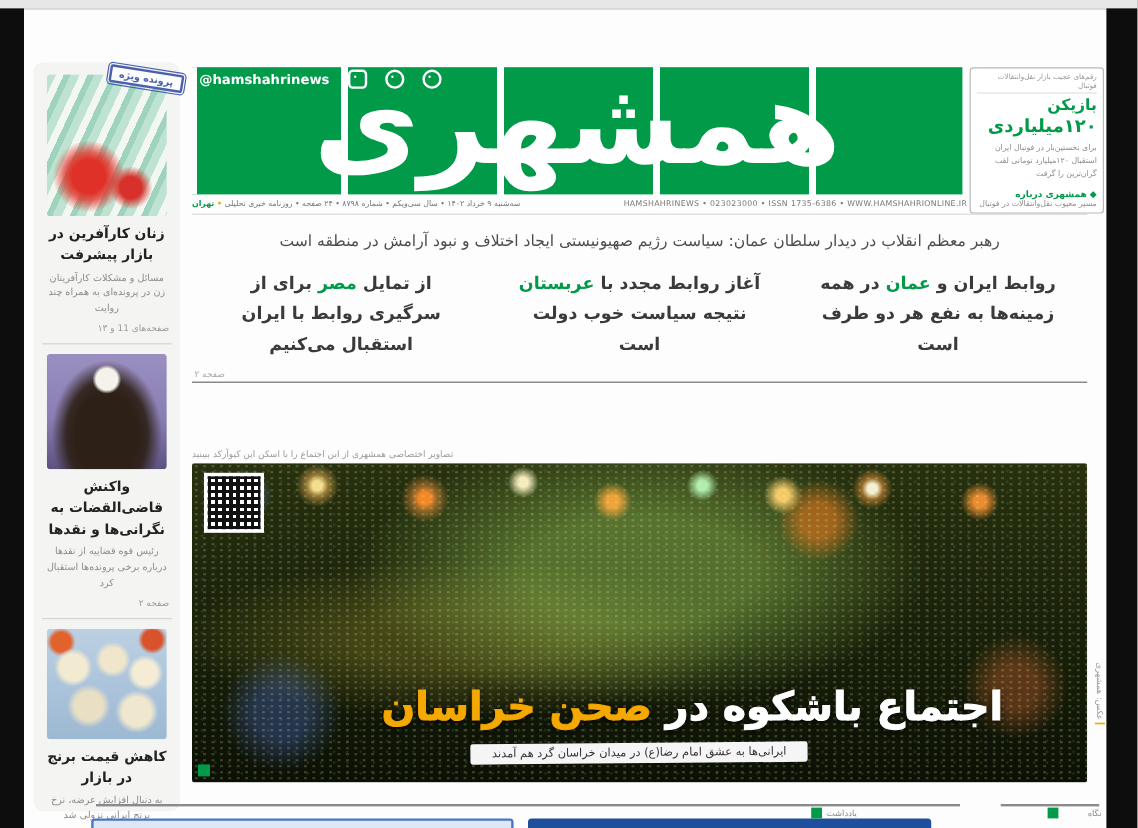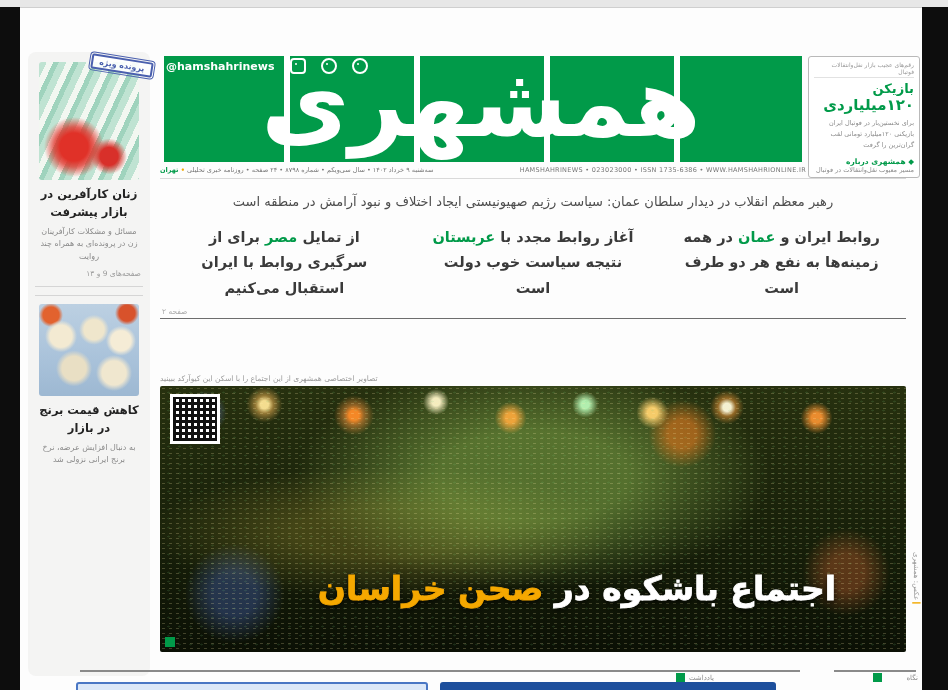--- a/index.html
+++ b/index.html
@@ -141,25 +141,31 @@
   <div class="band left"></div>
   <div class="band right"></div>
 
   <div class="sidebar">
 
     <div class="card">
       <div class="stamp">پرونده ویژه</div>
       <div class="thumb weave"></div>
       <div class="t">زنان کارآفرین در بازار پیشرفت</div>
       <div class="s">مسائل و مشکلات کارآفرینان زن در پرونده‌ای به همراه چند روایت</div>
-      <div class="p">صفحه‌های 9 و ۱۳</div>
+      <div class="p">صفحه‌های 11 و ۱۳</div>
     </div>
 
     <div class="carddiv"></div>
 
+    <div class="card">
+      <div class="thumb cleric"></div>
+      <div class="t">واکنش قاضی‌القضات به نگرانی‌ها و نقدها</div>
+      <div class="s">رئیس قوه قضاییه از نقدها درباره برخی پرونده‌ها استقبال کرد</div>
+      <div class="p">صفحه ۲</div>
+    </div>
 
     <div class="carddiv"></div>
 
     <div class="card">
       <div class="thumb rice"></div>
       <div class="t">کاهش قیمت برنج در بازار</div>
       <div class="s">به دنبال افزایش عرضه، نرخ برنج ایرانی نزولی شد</div>
 
     </div>
   </div>
@@ -181,21 +187,21 @@
       <span class="dot"> • </span>
       <span class="gr">تهران</span>
     </span>
   </div>
   <div class="mastrule"></div>
 
   <div class="topbox">
     <div class="k">رقم‌های عجیب بازار نقل‌وانتقالات فوتبال</div>
     <div class="t1">بازیکن</div>
     <div class="t2">۱۲۰میلیاردی</div>
-    <div class="b">برای نخستین‌بار در فوتبال ایران بازیکنی ۱۲۰میلیارد تومانی لقب گران‌ترین را گرفت</div>
+    <div class="b">برای نخستین‌بار در فوتبال ایران استقبال ۱۲۰میلیارد تومانی لقب گران‌ترین را گرفت</div>
     <div class="f1">
       <span>◆</span>
       <span>همشهری درباره</span>
     </div>
     <div class="f2">مسیر معیوب نقل‌وانتقالات در فوتبال</div>
   </div>
 
   <div class="lead">
     <div class="kicker">رهبر معظم انقلاب در دیدار سلطان عمان: سیاست رژیم صهیونیستی ایجاد اختلاف و نبود آرامش در منطقه است</div>
     <div class="subrow">
@@ -222,20 +228,23 @@
   <div class="photowrap">
     <div class="photocap">تصاویر اختصاصی همشهری از این اجتماع را با اسکن این کیوآرکد ببینید</div>
     <div class="photo">
       <div class="qr">
           <div class="grid"></div>
         </div>
       <div class="ptitle">
         <span class="w">اجتماع باشکوه در</span>
         <span class="y">صحن خراسان</span>
       </div>
+      <div class="pstrip">
+        <span>ایرانی‌ها به عشق امام رضا(ع) در میدان خراسان گرد هم آمدند</span>
+      </div>
       <div class="pgreen"></div>
     </div>
   </div>
   <div class="pcredit">
     <span class="tick">▎</span>
     <span>عکس: همشهری</span>
   </div>
 
   <div class="bottomarea">
     <div class="brule-l"></div>

